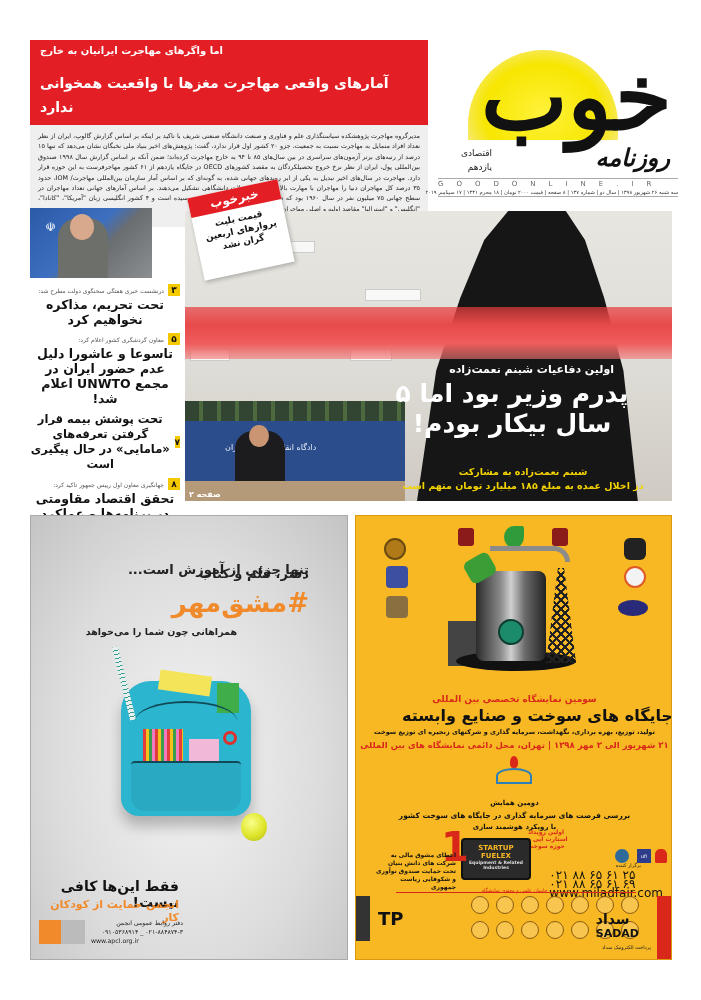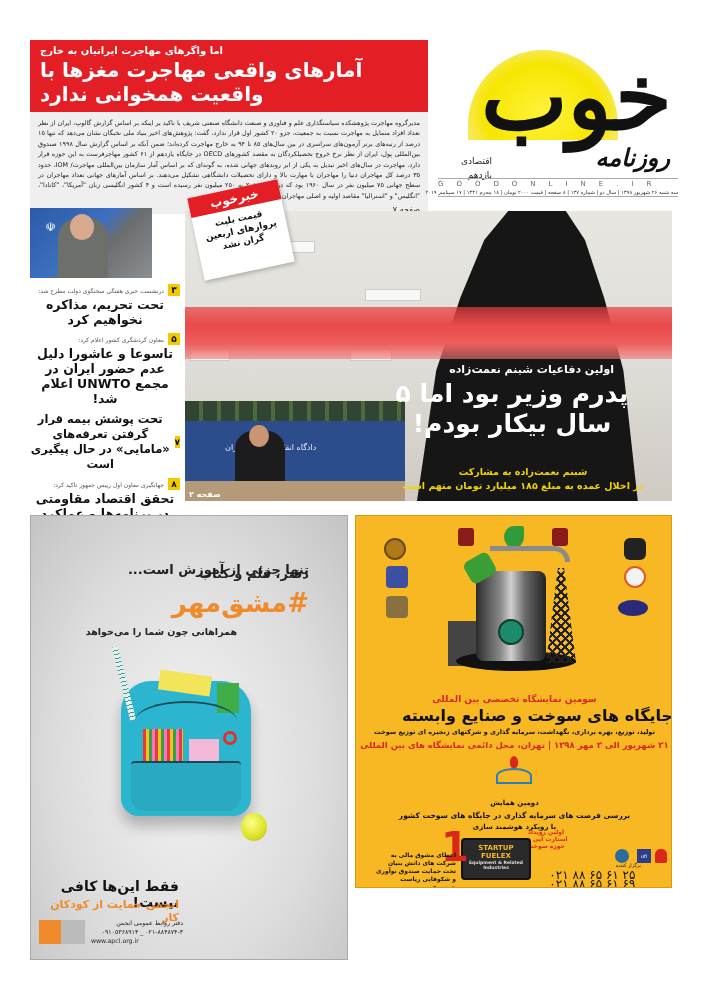--- a/index.html
+++ b/index.html
@@ -3,30 +3,30 @@
 <meta charset="utf-8">
 <style>
   * { box-sizing: border-box; margin: 0; padding: 0; }
   html, body { width: 701px; height: 1000px; background: #ffffff; overflow: hidden; }
   body { font-family: "DejaVu Sans", sans-serif; position: relative; direction: rtl; color: #111; }
 
   
   .lead { position: absolute; left: 30px; top: 40px; width: 398px; }
   .lead-banner { background: #e31e24; padding: 4px 10px 6px 10px; color: #fff; text-align: left; }
   .lead-kicker { font-size: 10px; font-weight: bold; line-height: 14px; }
-  .lead-title { font-size: 20px; font-weight: bold; line-height: 24px; letter-spacing: -0.5px; }
+  .lead-title { font-size: 14px; font-weight: bold; line-height: 24px; letter-spacing: -0.5px; margin-top: 13px; }
   .lead-body { background: #efefef; padding: 6px 8px 6px 8px; font-size: 6.4px; line-height: 10.4px; text-align: justify; color: #222; height: 102px; }
   .lead-page { font-size: 8px; margin-top: 4px; text-align: right; color: #222; }
 
   
   .masthead { position: absolute; left: 438px; top: 38px; width: 240px; height: 160px; }
   .sun { position: absolute; left: 30px; top: 12px; width: 150px; height: 90px; border-radius: 75px 75px 0 0; background: radial-gradient(ellipse at 50% 70%, #fff23a 0%, #f7e600 55%, #f6ea7a 80%, rgba(255,255,255,0) 100%); }
   .logo-main { position: absolute; right: 6px; top: 4px; font-family: "DejaVu Serif", serif; font-size: 92px; font-weight: bold; line-height: 110px; color: #111; letter-spacing: -6px; }
   .logo-sub { position: absolute; right: 8px; top: 106px; font-size: 24px; font-weight: bold; font-style: italic; color: #111; }
-  .logo-tag { position: absolute; left: 4px; top: 116px; font-size: 9px; line-height: 14px; text-align: right; color: #222; width: 50px; }
+  .logo-tag { position: absolute; left: 4px; top: 108px; font-size: 9px; line-height: 14px; text-align: right; color: #222; width: 50px; }
   .goodonline { position: absolute; left: 0; top: 140px; width: 240px; font-family: "DejaVu Sans", sans-serif; font-size: 7px; color: #666; letter-spacing: 13px; direction: ltr; text-align: left; border-top: 1px solid #aaa; padding-top: 1px; }
   .dateline { position: absolute; left: 0; top: 151px; width: 240px; font-size: 5.2px; color: #333; text-align: right; white-space: nowrap; border-bottom: 1px solid #aaa; padding-bottom: 1px; }
 
   
   .briefs { position: absolute; left: 30px; top: 208px; width: 150px; }
   .brief-photo { width: 122px; height: 70px; margin-right: 28px; margin-left: auto; background: linear-gradient(135deg, #2b5aa8 0%, #3d6fc0 45%, #6b6e70 60%, #8b8f92 100%); position: relative; overflow: hidden; }
   .brief-photo .person { position: absolute; left: 28px; top: 10px; width: 50px; height: 60px; background: #6d6f6a; border-radius: 20px 20px 0 0; }
   .brief-photo .face { position: absolute; left: 40px; top: 6px; width: 24px; height: 26px; background: #d8a98c; border-radius: 50%; }
   .brief-photo .emblem { position: absolute; left: 12px; top: 12px; width: 14px; height: 18px; color: #fff; font-size: 12px; }
   .brief { margin-top: 6px; text-align: right; }
@@ -75,21 +75,21 @@
   .bp-note { position: absolute; left: 68px; top: 58px; width: 30px; height: 22px; background: #f2b8d8; }
   .bp-scissor { position: absolute; left: 102px; top: 50px; width: 14px; height: 14px; border: 3px solid #e0302e; border-radius: 50%; }
   .apple { position: absolute; left: 210px; top: 297px; width: 26px; height: 28px; background: radial-gradient(circle at 40% 35%, #faff8a 0%, #dfe52a 55%, #b4b71a 100%); border-radius: 50%; }
   .al-not-enough { position: absolute; right: 168px; top: 362px; font-size: 14px; font-weight: bold; color: #111; }
   .al-org { position: absolute; right: 168px; top: 382px; font-size: 11px; font-weight: bold; color: #f08a2a; }
   .al-logo { position: absolute; left: 8px; top: 404px; width: 22px; height: 24px; background: #f08a2a; }
   .al-logo2 { position: absolute; left: 30px; top: 404px; width: 24px; height: 24px; background: #bbb; }
   .al-contact { position: absolute; left: 60px; top: 402px; font-size: 6.2px; line-height: 9px; color: #222; text-align: right; width: 92px; }
   .al-url { direction: ltr; text-align: left; }
 
-  .ad-right { position: absolute; left: 355px; top: 515px; width: 317px; height: 373px; background: #f7b823; border: 1px solid #d99a10; overflow: hidden; }
+  .ad-right { position: absolute; left: 355px; top: 515px; width: 317px; height: 445px; background: #f7b823; border: 1px solid #d99a10; overflow: hidden; }
   .ar-logo { position: absolute; width: 22px; height: 22px; border-radius: 50%; }
   .barrel { position: absolute; left: 120px; top: 55px; width: 70px; height: 90px; background: linear-gradient(90deg, #2b2b2b 0%, #8a8a8a 35%, #d0d0d0 50%, #6a6a6a 70%, #222 100%); border-radius: 8px; }
   .barrel-badge { position: absolute; left: 22px; top: 48px; width: 26px; height: 26px; border-radius: 50%; background: #1c8b6b; border: 2px solid #0f3d31; }
   .nozzle { position: absolute; left: 110px; top: 40px; width: 28px; height: 24px; background: #3a9d35; transform: rotate(-30deg); border-radius: 6px; }
   .hose { position: absolute; left: 134px; top: 30px; width: 80px; height: 16px; border-top: 5px solid #8b8b8b; border-right: 5px solid #8b8b8b; border-radius: 0 30px 0 0; }
   .derrick { position: absolute; left: 190px; top: 52px; width: 30px; height: 95px; background: repeating-linear-gradient(45deg, #222 0 2px, transparent 2px 6px), repeating-linear-gradient(-45deg, #222 0 2px, transparent 2px 6px); clip-path: polygon(40% 0, 60% 0, 100% 100%, 0 100%); }
   .refinery { position: absolute; left: 92px; top: 105px; width: 30px; height: 45px; background: #444; }
   .oil-puddle { position: absolute; left: 100px; top: 135px; width: 120px; height: 20px; background: #111; border-radius: 50%; }
   .ar-kicker { position: absolute; left: 0; width: 317px; top: 178px; text-align: center; font-size: 9px; font-weight: bold; color: #d9281a; }
   .ar-title { position: absolute; left: 0; width: 317px; top: 190px; text-align: right; font-size: 16px; font-weight: bold; color: #111; }

